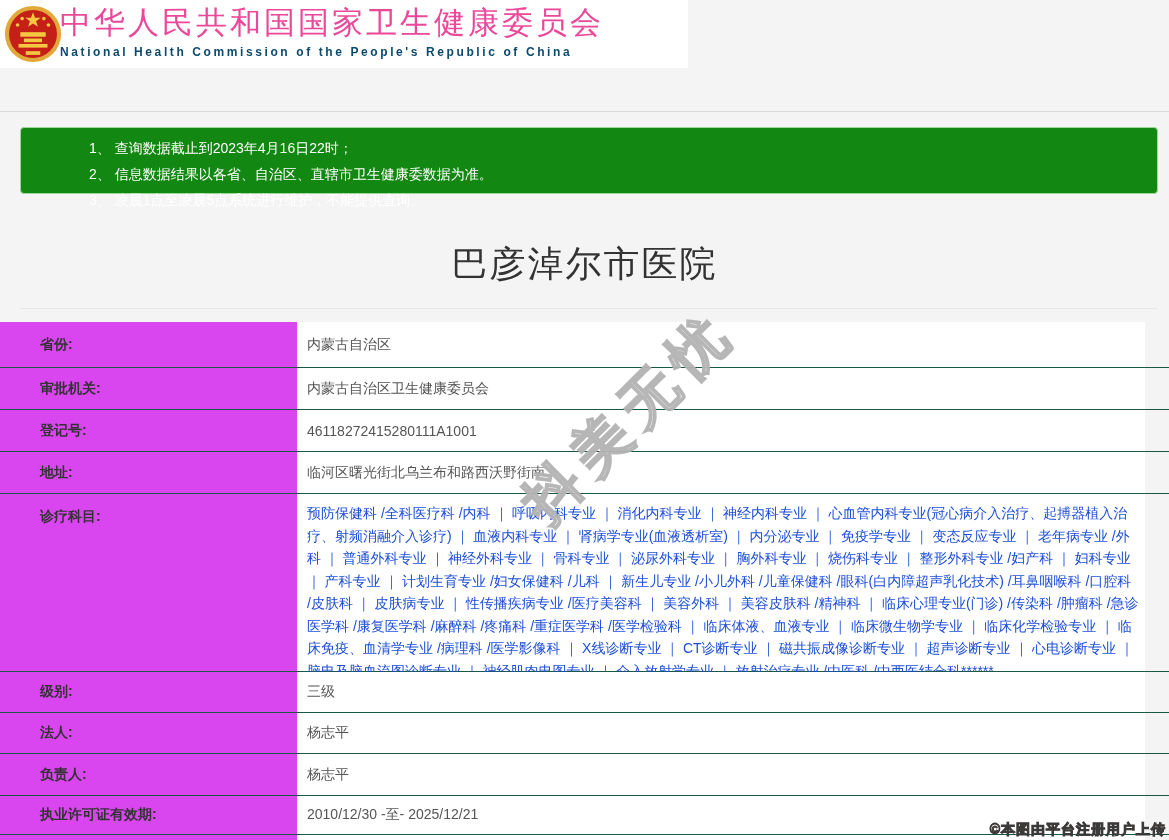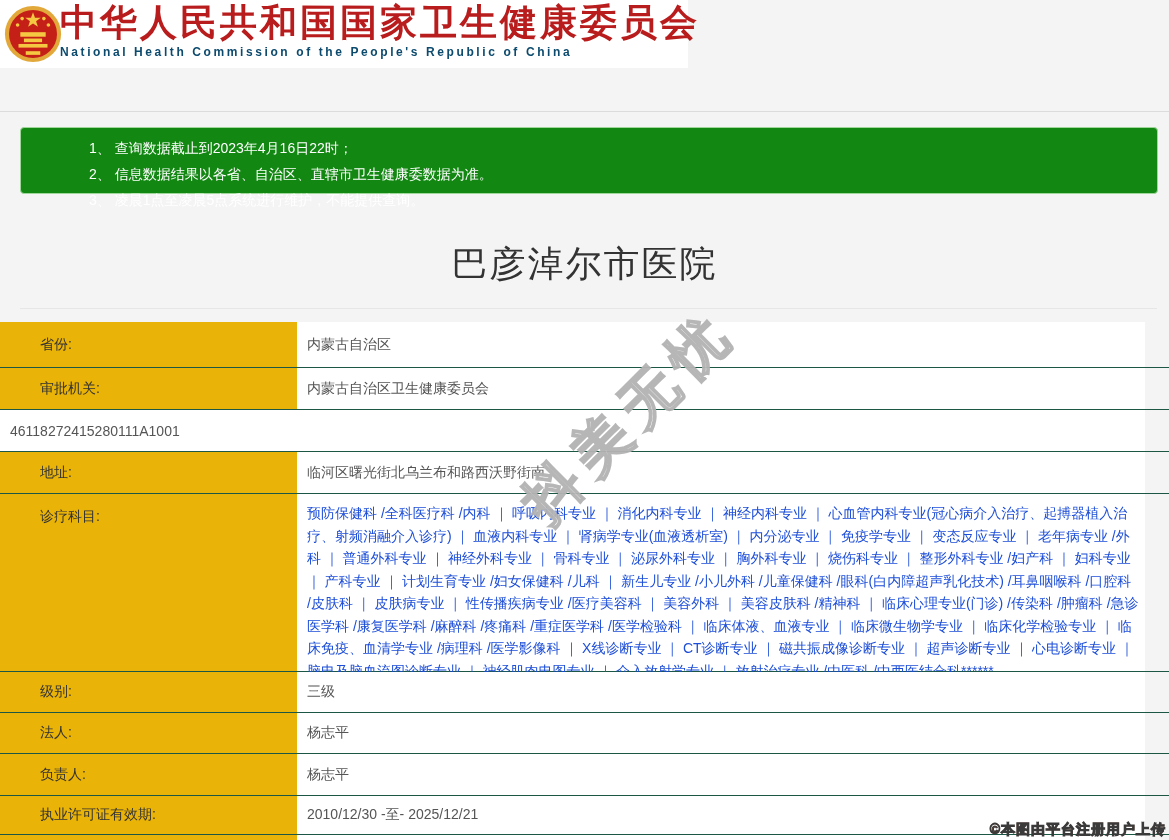--- a/index.html
+++ b/index.html
@@ -10,21 +10,21 @@
     background:#f3f4f3; overflow:hidden;
   }
   
   .header-box {
     position:absolute; left:0; top:0; width:688px; height:68px;
     background:#ffffff; display:flex; align-items:center;
   }
   .emblem { position:absolute; left:4px; top:2px; width:58px; height:64px; }
   .header-titles { position:absolute; left:60px; top:4px; width:620px; }
   .title-cn {
-    color:#b91c1c; font-size:37px; font-weight:bold;
+    color:#ec4899; font-size:31px; font-weight:normal;
     letter-spacing:3px; white-space:nowrap; line-height:38px;
   }
   .title-en {
     color:#0c4a6e; font-size:12px; font-weight:bold;
     letter-spacing:2.6px; white-space:nowrap; margin-top:3px;
   }
   .top-divider {
     position:absolute; left:0; top:111px; width:1169px; height:1px;
     background:#dcdcdc;
   }
@@ -45,23 +45,23 @@
     position:absolute; left:20px; top:308px; width:1137px; height:1px;
     background:#e6e6e6;
   }
   
   .info-table { position:absolute; left:0; top:322px; width:1169px; }
   .row {
     display:flex; width:1169px;
     border-bottom:1px solid #1c5745;
   }
   .row .cell-label {
-    width:297px; background:#eab308; padding-left:40px;
+    width:297px; background:#d946ef; padding-left:40px;
     display:flex; align-items:center;
-    font-size:14px; font-weight:normal; color:#333333;
+    font-size:14px; font-weight:bold; color:#333333;
   }
   .row .cell-value {
     flex:1; margin-right:24px; background:#ffffff; padding-left:10px;
     display:flex; align-items:center;
     font-size:14px; color:#555555;
   }
   .h46{height:46px;} .h42{height:42px;} .h41{height:41px;} .h39{height:39px;}
   .row.big { height:178px; }
   .row.big .cell-label { align-items:flex-start; padding-top:14px; }
   .row.big .cell-value {
@@ -129,20 +129,21 @@
       <div class="cell-label">省份:</div>
       <div class="cell-value">内蒙古自治区</div>
     </div>
 
     <div class="row h42">
       <div class="cell-label">审批机关:</div>
       <div class="cell-value">内蒙古自治区卫生健康委员会</div>
     </div>
 
     <div class="row h42">
+      <div class="cell-label">登记号:</div>
       <div class="cell-value">46118272415280111A1001</div>
     </div>
 
     <div class="row h42">
       <div class="cell-label">地址:</div>
       <div class="cell-value">临河区曙光街北乌兰布和路西沃野街南</div>
     </div>
 
     <div class="row big">
       <div class="cell-label">诊疗科目:</div>

